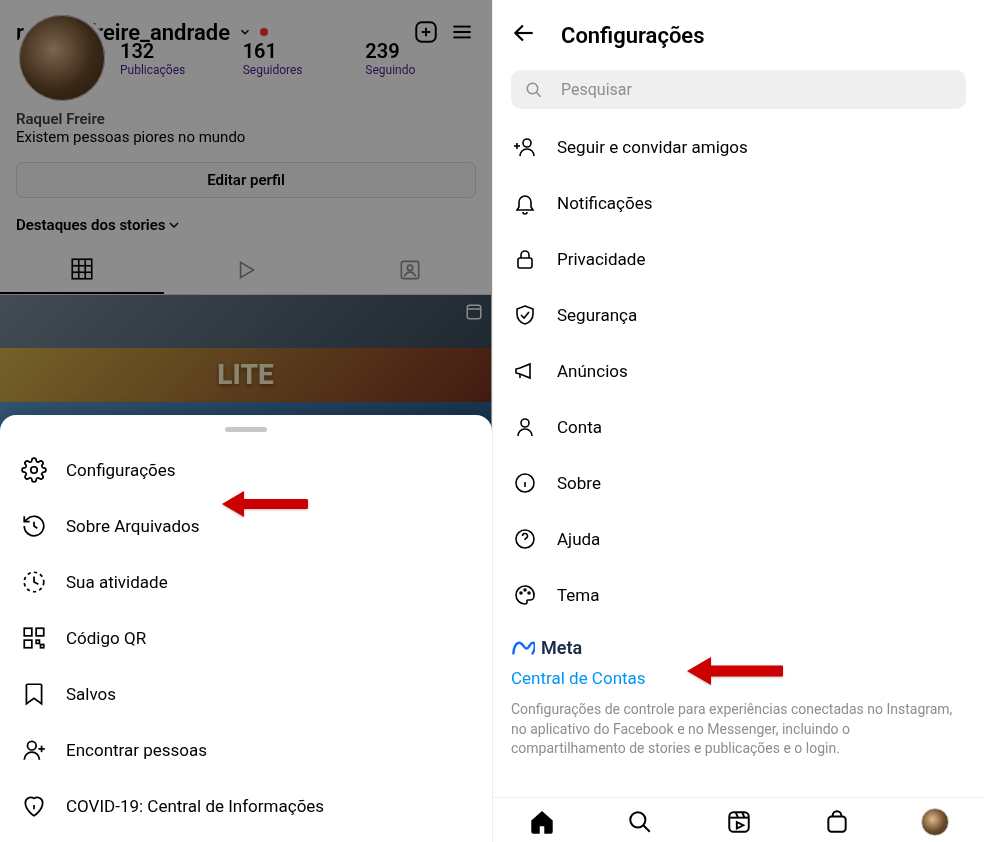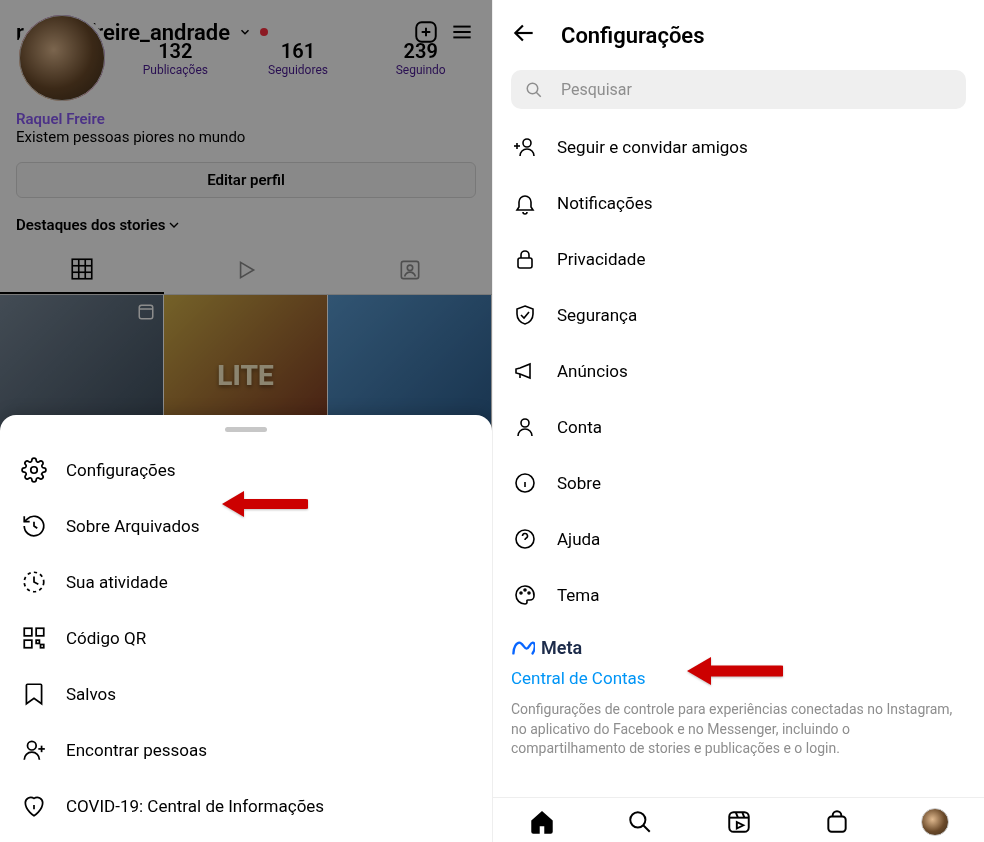--- a/index.html
+++ b/index.html
@@ -74,36 +74,36 @@
     border: 1px solid #ccc;
     flex:0 0 auto;
     box-shadow: 0 0 0 4px #fff;
   }
   .story-ring {
     padding:3px; border-radius:50%;
     background: linear-gradient(45deg,#feda75,#fa7e1e,#d62976,#962fbf,#4f5bd5);
   }
   .stat {
     flex:1;
-    text-align:center;
+    text-align:left;
   }
   .stat .num {
     font-weight:600;
     font-size:20px;
     color:#000;
   }
   .stat .lbl {
     font-size:12px;
     color:#4c1d95;
   }
   .bio {
     padding: 0 16px 10px 16px;
     z-index:1; position:relative;
   }
-  .bio .name { font-weight:600; font-size:15px; color:#8b5cf6; }
+  .bio .name { font-weight:600; font-size:15px; color:#404040; }
   .bio .desc { font-size:15px; color:#000; }
   .edit-btn {
     margin: 6px 16px 14px 16px;
     border: 1px solid #dbdbdb;
     border-radius:6px;
     text-align:center;
     padding:8px 0;
     font-size:15px;
     font-weight:600;
     color:#000;
@@ -126,21 +126,21 @@
     border-bottom:1px solid #dbdbdb;
     z-index:1; position:relative;
   }
   .tab { flex:1; display:flex; align-items:center; justify-content:center; padding:10px 0; }
   .tab svg { width:26px; height:26px; stroke:#8e8e8e; stroke-width:1.5; fill:none; }
   .tab.active { border-bottom:2px solid #000; }
   .tab.active svg { stroke:#000; }
   .grid-row {
     display:flex;
     height:160px;
-    z-index:1; position:relative;
+    z-index:1; position:relative;flex-direction:column;
   }
   .grid-row .cell {
     flex:1; border-right:1px solid #fff;
     background:#888;
     position:relative;
   }
   .cell.c1 { background: linear-gradient(135deg,#7a8a9a,#3a4a5a); }
   .cell.c2 { background: linear-gradient(135deg,#d4b24a,#7a3020); display:flex;align-items:center;justify-content:center; }
   .cell.c2 span { color:#fff2cc; font-weight:800; font-size:28px; text-shadow:0 2px 4px rgba(0,0,0,.4);}
   .cell.c3 { background: linear-gradient(135deg,#5a9ad0,#2a5a8a); }

